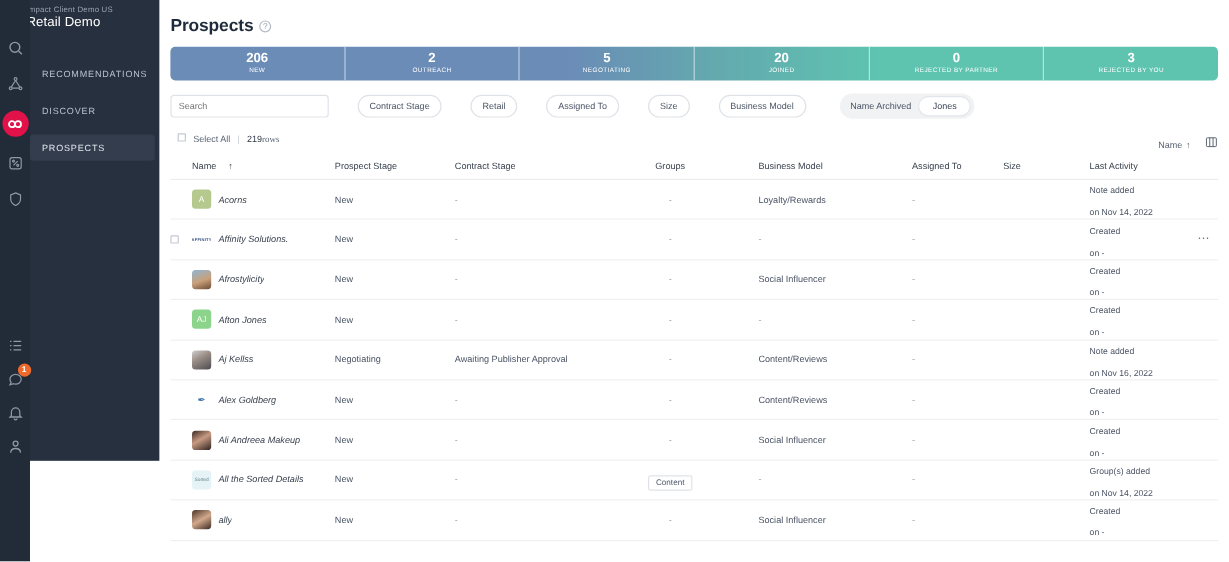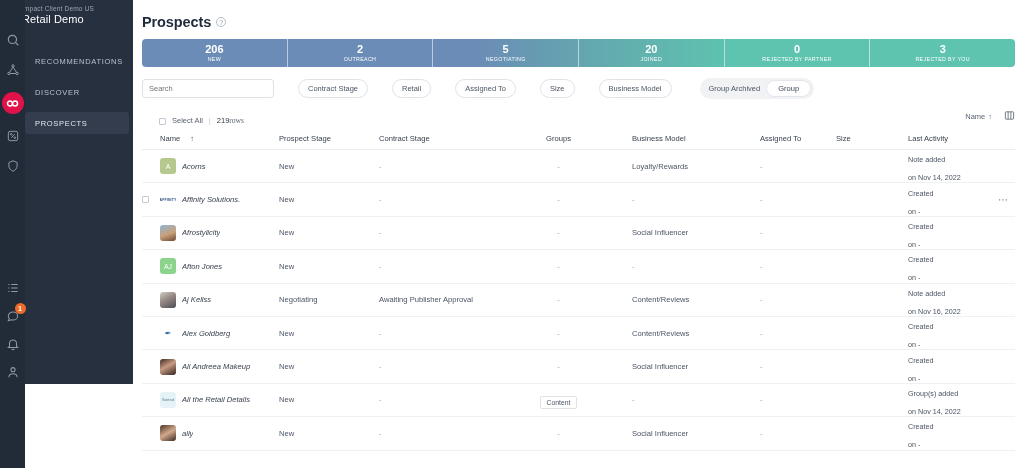--- a/index.html
+++ b/index.html
@@ -53,21 +53,21 @@
   .search-box { width: 132px; height: 19px; border: 1px solid #dfe3e8; border-radius: 3px; display: flex; align-items: center; padding: 0 6px; }
   .search-box input { border: none; outline: none; font-size: 7.5px; color: #8b95a3; width: 100%; font-family: inherit; background: transparent; }
   .chip { height: 19px; border: 1px solid #dfe3e8; border-radius: 10px; padding: 0 9px; display: flex; align-items: center;
           font-size: 7.5px; color: #4b5565; background: #fff; }
   .archived-wrap { margin-left: 4px; height: 21px; background: #f1f2f4; border-radius: 11px; display: flex; align-items: center; padding: 2px 3px 2px 9px; gap: 6px; }
   .archived-lbl { font-size: 7.5px; color: #4b5565; }
   .hide-btn { height: 17px; background: #fff; border: 1px solid #e2e5ea; border-radius: 9px; padding: 0 11px;
               display: flex; align-items: center; font-size: 7.5px; color: #3d4757; }
 
   
-  .select-row { margin: 12px 9px 0 26px; display: flex; align-items: flex-end; height: 14px; }
+  .select-row { margin: 12px 9px 0 15px; display: flex; align-items: flex-start; height: 14px; }
   .cbox { width: 7px; height: 7px; border: 1px solid #c3c9d2; border-radius: 1px; }
   .select-all { font-size: 7.5px; color: #5a6473; margin-left: 6px; }
   .divider-pipe { font-size: 7.5px; color: #c3c9d2; margin: 0 6px; }
   .rows-count { font-size: 7.5px; color: #2f3846; font-weight: normal; }
   .rows-word { font-size: 7.5px; color: #5a6473; font-weight: normal; font-family: Liberation Serif, serif; }
   .sr-right { margin-left: auto; display: flex; align-items: center; gap: 12px; }
   .sort-name { font-size: 7.5px; color: #5a6473; display: flex; align-items: center; gap: 3px; }
 
   
   .thead { margin: 9px 9px 0 9px; display: flex; height: 16px; align-items: center; border-bottom: 1px solid #ecedf0; padding-bottom: 6px; }
@@ -236,22 +236,22 @@
       <div class="chip">
           <span>Assigned To</span>
         </div>
       <div class="chip">
           <span>Size</span>
         </div>
       <div class="chip">
           <span>Business Model</span>
         </div>
       <div class="archived-wrap">
-        <span class="archived-lbl">Group Archived</span>
-        <span class="hide-btn">Group</span>
+        <span class="archived-lbl">Name Archived</span>
+        <span class="hide-btn">Jones</span>
       </div>
     </div>
 
     <div class="select-row">
       <span class="cbox"></span>
       <span class="select-all">Select All</span>
       <span class="divider-pipe">|</span>
       <span class="rows-count">219</span>
       <span class="rows-word">rows</span>
       <span class="sr-right">
@@ -431,21 +431,21 @@
         </span>
         <span class="c-menu"></span>
       </div>
 
       <div class="trow">
         <span class="c-check"></span>
         <span class="c-name">
           <span class="avatar" style="background:#e6f3f6;color:#5a7c86;font-size:4px">
               <span>Sorted</span>
             </span>
-          <span class="name-txt">All the Retail Details</span>
+          <span class="name-txt">All the Sorted Details</span>
         </span>
         <span class="c-pstage cell">New</span>
         <span class="c-cstage dash">-</span>
         <span class="c-groups">
           <span class="tag">Content</span>
         </span>
         <span class="c-bmodel dash">-</span>
         <span class="c-assign dash">-</span>
         <span class="c-size cell"></span>
         <span class="c-last">

